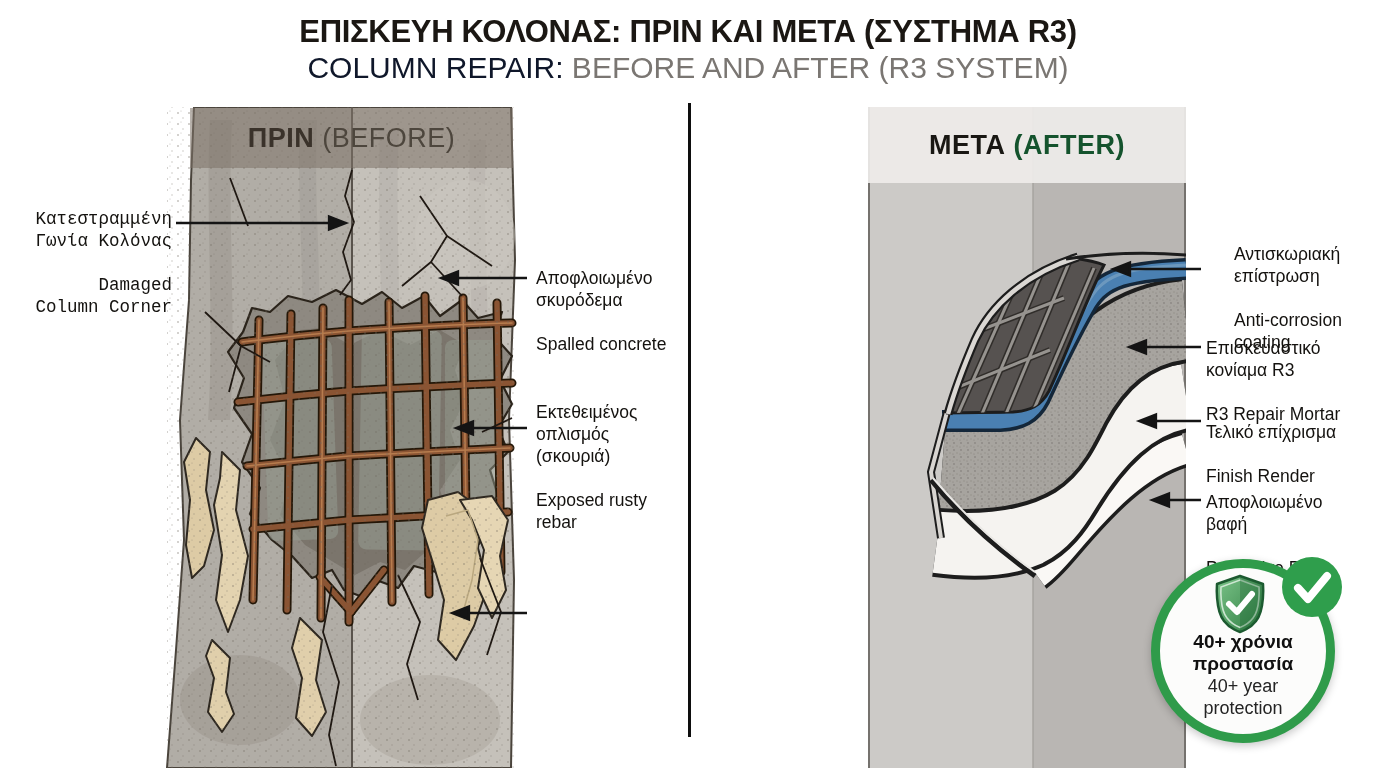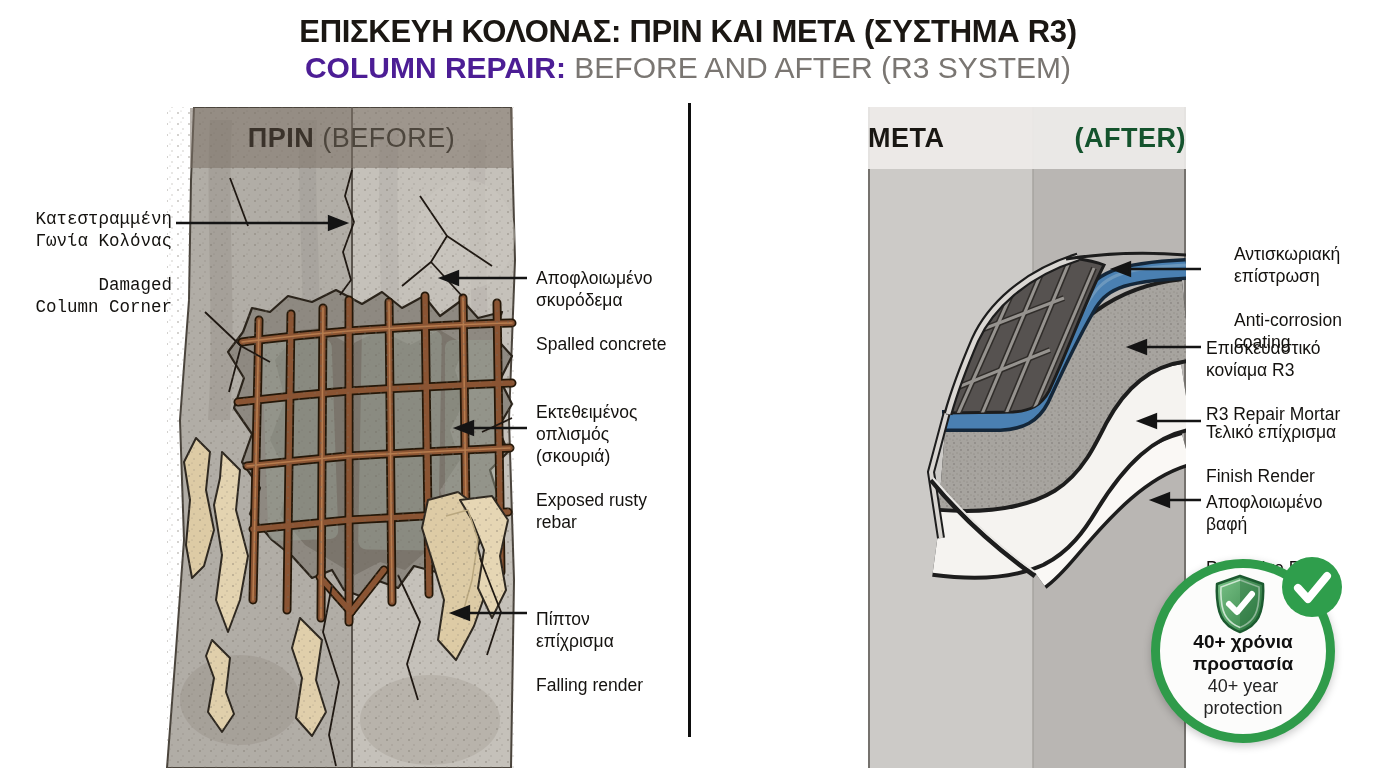--- a/index.html
+++ b/index.html
@@ -3,29 +3,29 @@
 <meta charset="utf-8">
 <style>
   html,body{margin:0;padding:0;background:#fff;}
   .canvas{position:relative;width:1376px;height:768px;overflow:hidden;background:#ffffff;
           font-family:"Liberation Sans","DejaVu Sans",sans-serif;}
   svg{position:absolute;left:0;top:0;}
   
   .title-block{position:absolute;left:0;top:14px;width:1376px;text-align:center;z-index:5;}
   .t1{font-size:31px;font-weight:700;color:#1b1713;letter-spacing:-0.3px;line-height:36px;}
   .t2{font-size:30px;line-height:36px;}
-  .t2b{font-weight:700;color:#4c1d95;}
+  .t2b{font-weight:400;color:#0f172a;}
   .t2r{font-weight:400;color:#7a7672;}
   
   .band{position:absolute;display:flex;align-items:center;justify-content:center;
         font-size:27px;letter-spacing:.5px;z-index:4;}
   .band-before{left:190px;top:108px;width:323px;height:60px;background:rgba(125,115,103,.55);}
   .band-before .bb{font-weight:700;color:#3a322a;}
   .band-before .br{font-weight:400;color:#4d463d;margin-left:8px;}
-  .band-after{left:868px;top:107px;width:318px;height:62px;background:rgba(238,236,233,.93);justify-content:space-between;}
+  .band-after{left:868px;top:107px;width:318px;height:76px;background:rgba(238,236,233,.93);}
   .band-after .bb{font-weight:700;color:#191713;}
   .band-after .br{font-weight:700;color:#14532d;margin-left:8px;}
   
   .lbl{position:absolute;font-size:17.5px;line-height:22px;color:#14120f;
        white-space:pre-line;z-index:5;}
   .lbl-right{text-align:right;}
   
   .divider{position:absolute;left:688px;top:103px;width:3px;height:634px;background:#0e0e0e;z-index:3;}
   
   .badge{position:absolute;left:1151px;top:559px;width:184px;height:184px;z-index:6;}
@@ -272,25 +272,20 @@
 σκυρόδεμα</div>
     <div>Spalled concrete</div>
   </div>
   <div class="lbl" style="left:536px;top:379px;width:155px;">
     <div>Εκτεθειμένος
 οπλισμός
 (σκουριά)</div>
     <div>Exposed rusty
 rebar</div>
   </div>
-  <div class="lbl" style="left:536px;top:586px;width:155px;">
-    <div>Πίπτον
-επίχρισμα</div>
-    <div>Falling render</div>
-  </div>
 
   <div class="lbl" style="left:1234px;top:221px;width:166px;">
     <div>Αντισκωριακή
 επίστρωση</div>
     <div>Anti-corrosion
 coating</div>
   </div>
   <div class="lbl" style="left:1206px;top:315px;width:168px;">
     <div>Επισκευαστικό
 κονίαμα R3</div>

